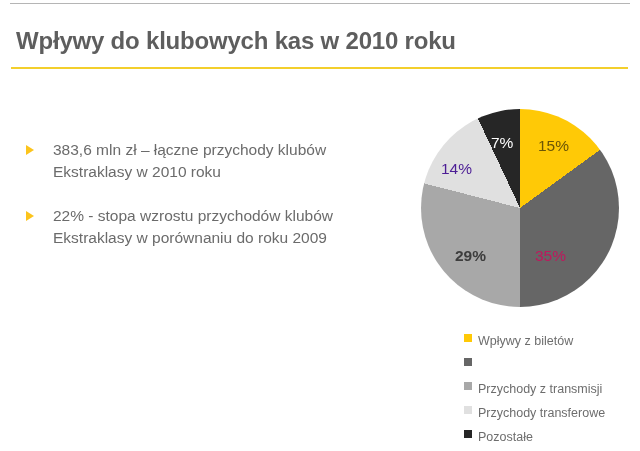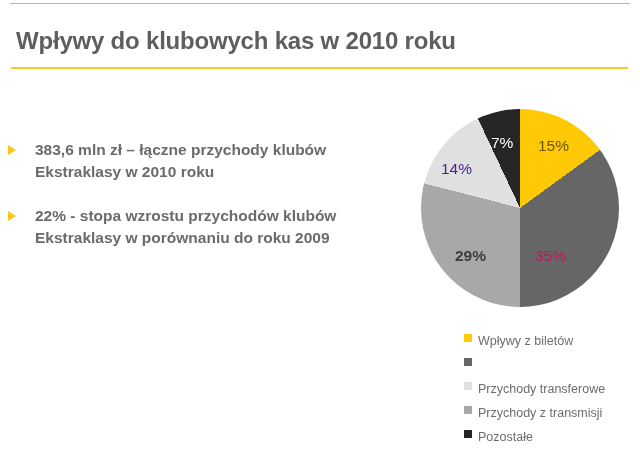--- a/index.html
+++ b/index.html
@@ -46,24 +46,23 @@
     left: 11px;
     top: 67px;
     width: 617px;
     height: 2px;
     background: #f3cf2c;
   }
 
   
   .bullets {
     position: absolute;
-    left: 3px;
+    left: 21px;
     top: 139px;
     width: 400px;
-    font-weight: bold;
   }
   .bullet-row {
     position: relative;
     padding-left: 32px;
     margin-bottom: 22px;
     font-size: 15.5px;
     line-height: 22px;
     color: #6b6b6b;
   }
   .bullet-row:last-child { margin-bottom: 0; }
@@ -168,24 +167,24 @@
 
 <div class="legend">
   <div class="legend-row">
     <span class="legend-swatch" id="sw0" style="background: rgb(255, 201, 6);"></span>
     <span class="legend-label">Wpływy z biletów</span>
   </div>
   <div class="legend-row">
     <span class="legend-swatch" id="sw1" style="background: rgb(102, 102, 102);"></span>
   </div>
   <div class="legend-row">
+    <span class="legend-swatch" id="sw2" style="background: rgb(168, 168, 168);"></span>
+    <span class="legend-label">Przychody z transmisji</span>
+  </div>
+  <div class="legend-row">
     <span class="legend-swatch" id="sw3" style="background: rgb(224, 224, 224);"></span>
     <span class="legend-label">Przychody transferowe</span>
-  </div>
-  <div class="legend-row">
-    <span class="legend-swatch" id="sw2" style="background: rgb(168, 168, 168);"></span>
-    <span class="legend-label">Przychody z transmisji</span>
   </div>
   <div class="legend-row">
     <span class="legend-swatch" id="sw4" style="background: rgb(38, 38, 38);"></span>
     <span class="legend-label">Pozostałe</span>
   </div>
 </div>
 
 </body></html>

